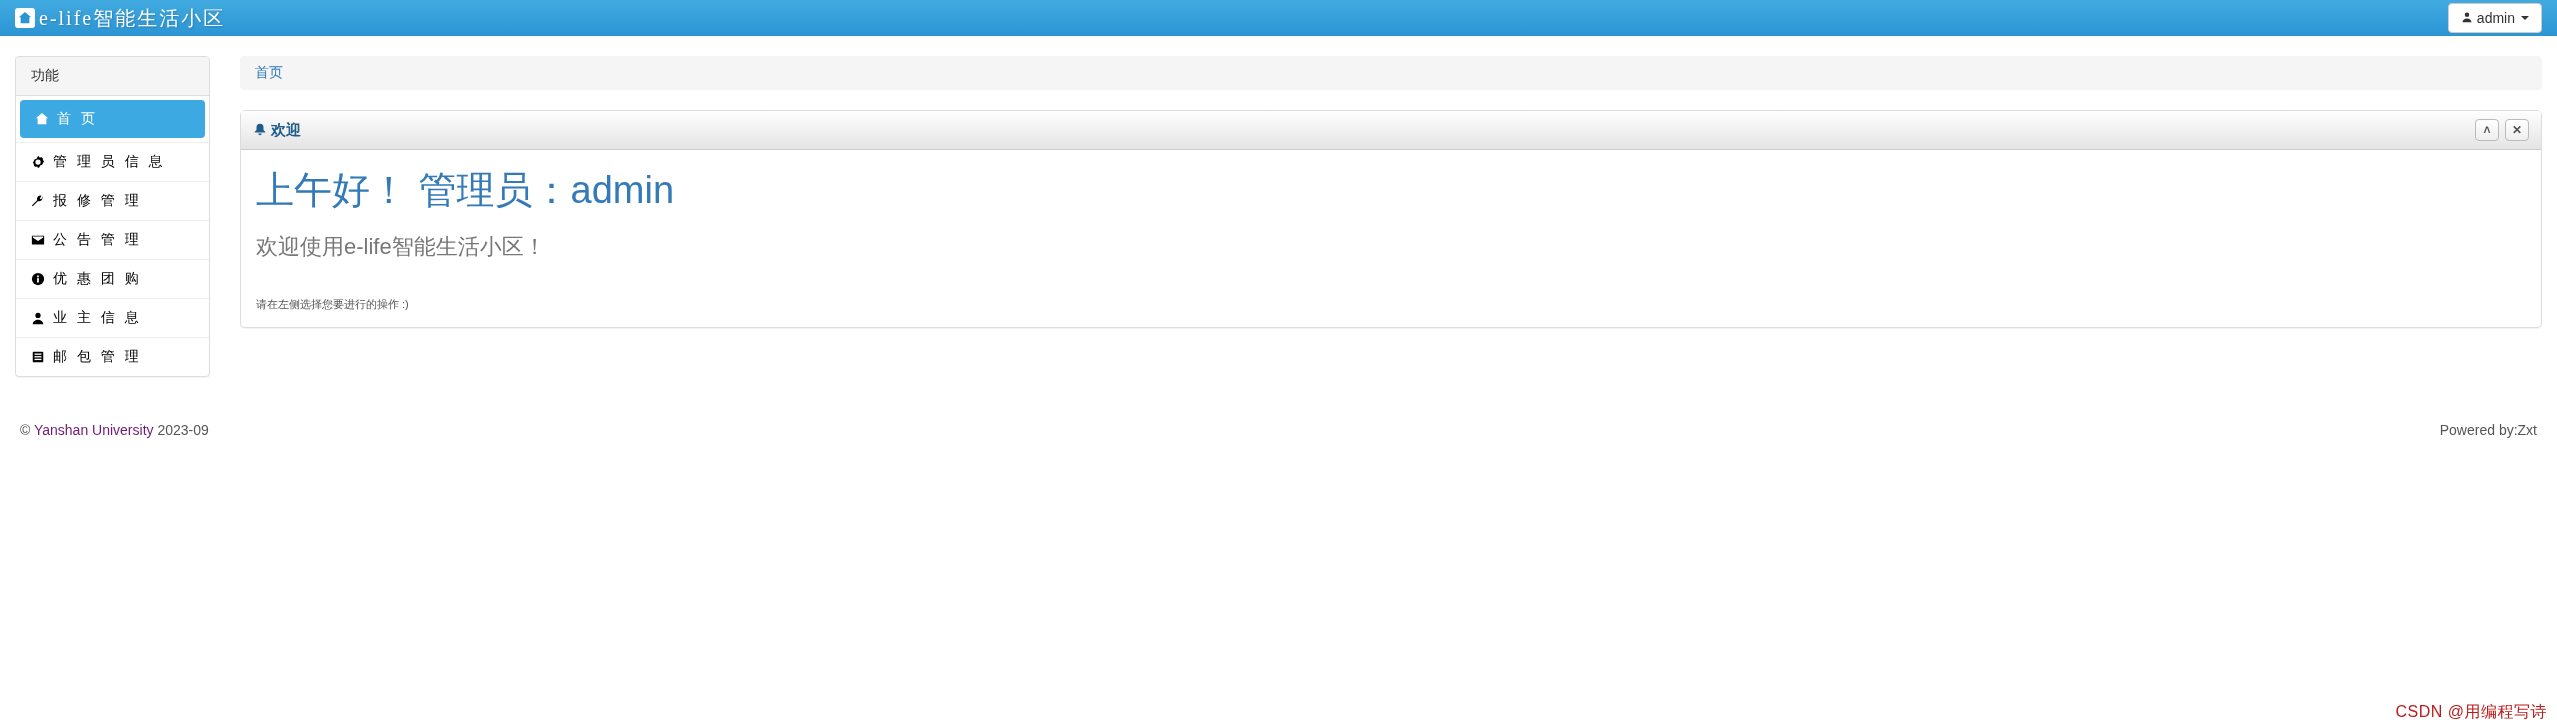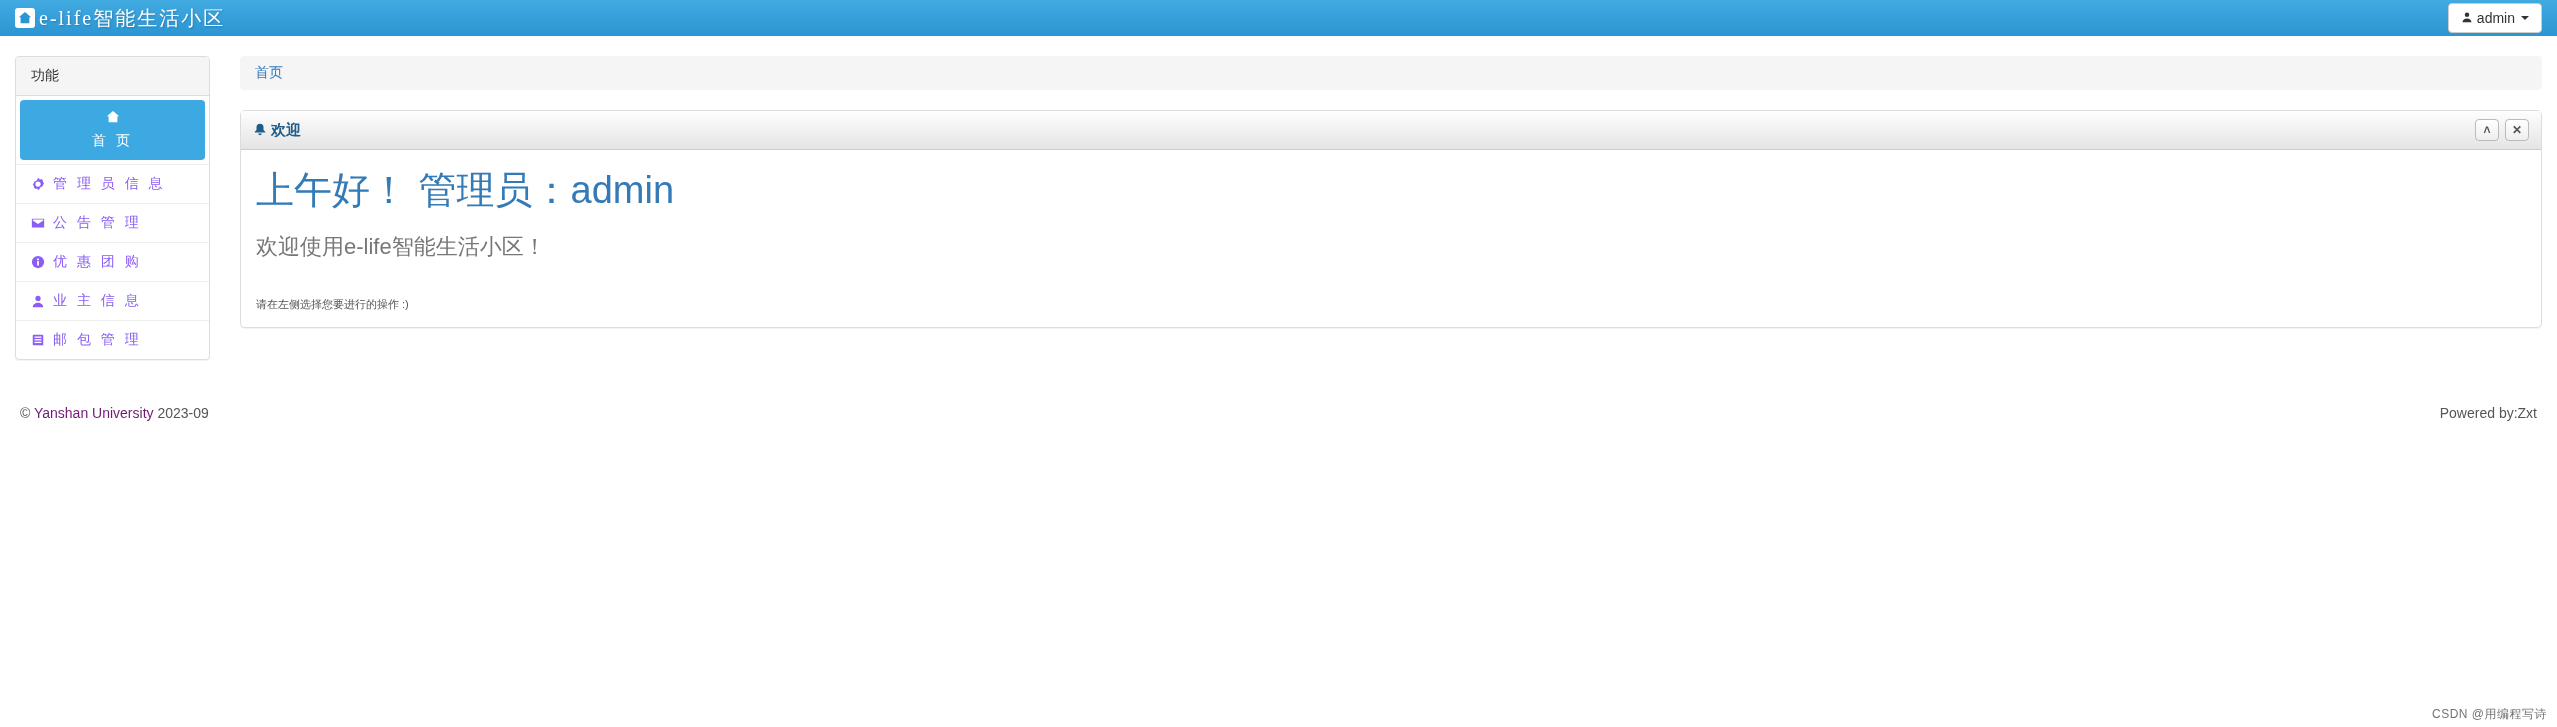--- a/index.html
+++ b/index.html
@@ -17,22 +17,22 @@
     .container { display: flex; padding: 20px 15px 0 15px; gap: 30px; align-items: flex-start; }
     .sidebar { width: 195px; flex-shrink: 0; }
     .content { flex: 1; min-width: 0; }
 
     
     .panel { border: 1px solid #ddd; border-radius: 4px; background: #fff; box-shadow: 0 1px 1px rgba(0,0,0,0.05); }
     .panel-heading { padding: 10px 15px; background: #f5f5f5; border-bottom: 1px solid #ddd; border-radius: 3px 3px 0 0; color: #333; }
     .nav-list { list-style: none; }
     .nav-list li { border-bottom: 1px solid #eee; }
     .nav-list li:last-child { border-bottom: none; }
-    .nav-list a { display: flex; align-items: center; gap: 8px; padding: 10px 15px; color: #8b5cf6; text-decoration: none; letter-spacing: 3px; }
-    .nav-list a.active { background: #3da9e2; color: #fff; border-radius: 4px; margin: 4px; flex-direction: column; }
+    .nav-list a { display: flex; align-items: center; gap: 8px; padding: 10px 15px; color: #000000; text-decoration: none; letter-spacing: 3px; }
+    .nav-list a.active { background: #3da9e2; color: #fff; border-radius: 4px; margin: 4px; }
     .nav-ico { width: 14px; display: inline-flex; justify-content: center; }
     .nav-ico svg { width: 14px; height: 14px; fill: currentColor; }
 
     
     .breadcrumb { background: #f5f5f5; border-radius: 4px; padding: 8px 15px; margin-bottom: 20px; }
     .breadcrumb a { color: #337ab7; text-decoration: none; }
 
     
     .panel-default { border: 1px solid #ddd; border-radius: 5px; background: #fff; box-shadow: 0 1px 1px rgba(0,0,0,0.05); }
     .panel-hd { display: flex; align-items: center; justify-content: space-between; padding: 8px 12px; background: linear-gradient(to bottom, #fefefe, #e4e4e4); border-bottom: 1px solid #ccc; border-radius: 3px 3px 0 0; }
@@ -41,21 +41,21 @@
     .panel-actions { display: flex; gap: 6px; }
     .panel-actions button { width: 24px; height: 22px; border: 1px solid #bbb; border-radius: 4px; background: linear-gradient(to bottom,#fff,#eee); cursor: pointer; display: flex; align-items: center; justify-content: center; font-size: 12px; color: #555; font-weight: bold; }
     .panel-body { padding: 15px; }
     .panel-body h1 { font-size: 38px; font-weight: 500; color: #337ab7; margin-bottom: 16px; }
     .panel-body h3 { font-size: 22px; font-weight: 400; color: #777; margin-bottom: 12px; }
     .panel-body p { color: #555; font-size: 11px; margin-top: 35px; }
 
     
     .footer { display: flex; justify-content: space-between; padding: 15px 20px 6px 20px; color: #555; font-size: 14px; margin-top: 30px; }
     .footer a { color: #701a75; text-decoration: none; }
-    .watermark { position: fixed; right: 10px; bottom: 4px; color: #737373; font-size: 12px; letter-spacing: 0.5px; }
+    .watermark { position: fixed; right: 10px; bottom: 4px; color: #b91c1c; font-size: 16px; letter-spacing: 0.5px; }
   </style>
 </head>
 <body>
 
 <div class="navbar">
   <div class="brand">
     <span class="brand-icon">
       <svg viewBox="0 0 16 16">
           <path d="M8 1l7 6h-2v7H3V7H1l7-6z"></path>
         </svg>
@@ -90,20 +90,30 @@
         </a>
           </li>
         <li>
             <a href="#">
           <span class="nav-ico">
                 <svg viewBox="0 0 16 16">
                   <path d="M8 5a3 3 0 100 6 3 3 0 000-6zm7 3l-1.5.9.1 1.1-1.3 1.3-1.1-.1L10 13l-.9 1.5H7.9L7 13l-1.2.3-1.1.1-1.3-1.3.1-1.1L2 8l1.5-.9-.1-1.1 1.3-1.3 1.1.1L7 3l.9-1.5h1.2L10 3l1.2-.3 1.1-.1 1.3 1.3-.1 1.1L15 8z"></path>
                 </svg>
               </span>
           <span>管 理 员 信 息</span>
+        </a>
+          </li>
+        <li>
+            <a href="#">
+          <span class="nav-ico">
+                <svg viewBox="0 0 16 16">
+                  <path d="M13 3a4 4 0 01-5 5L2 14l-1-1 6-6a4 4 0 015-5l-2 3 1 1 3-2z"></path>
+                </svg>
+              </span>
+          <span>报 修 管 理</span>
         </a>
           </li>
         <li>
             <a href="#">
           <span class="nav-ico">
                 <svg viewBox="0 0 16 16">
                   <path d="M1 3h14v10H1V3zm1 1v1l6 4 6-4V4H2z"></path>
                 </svg>
               </span>
           <span>公 告 管 理</span>

